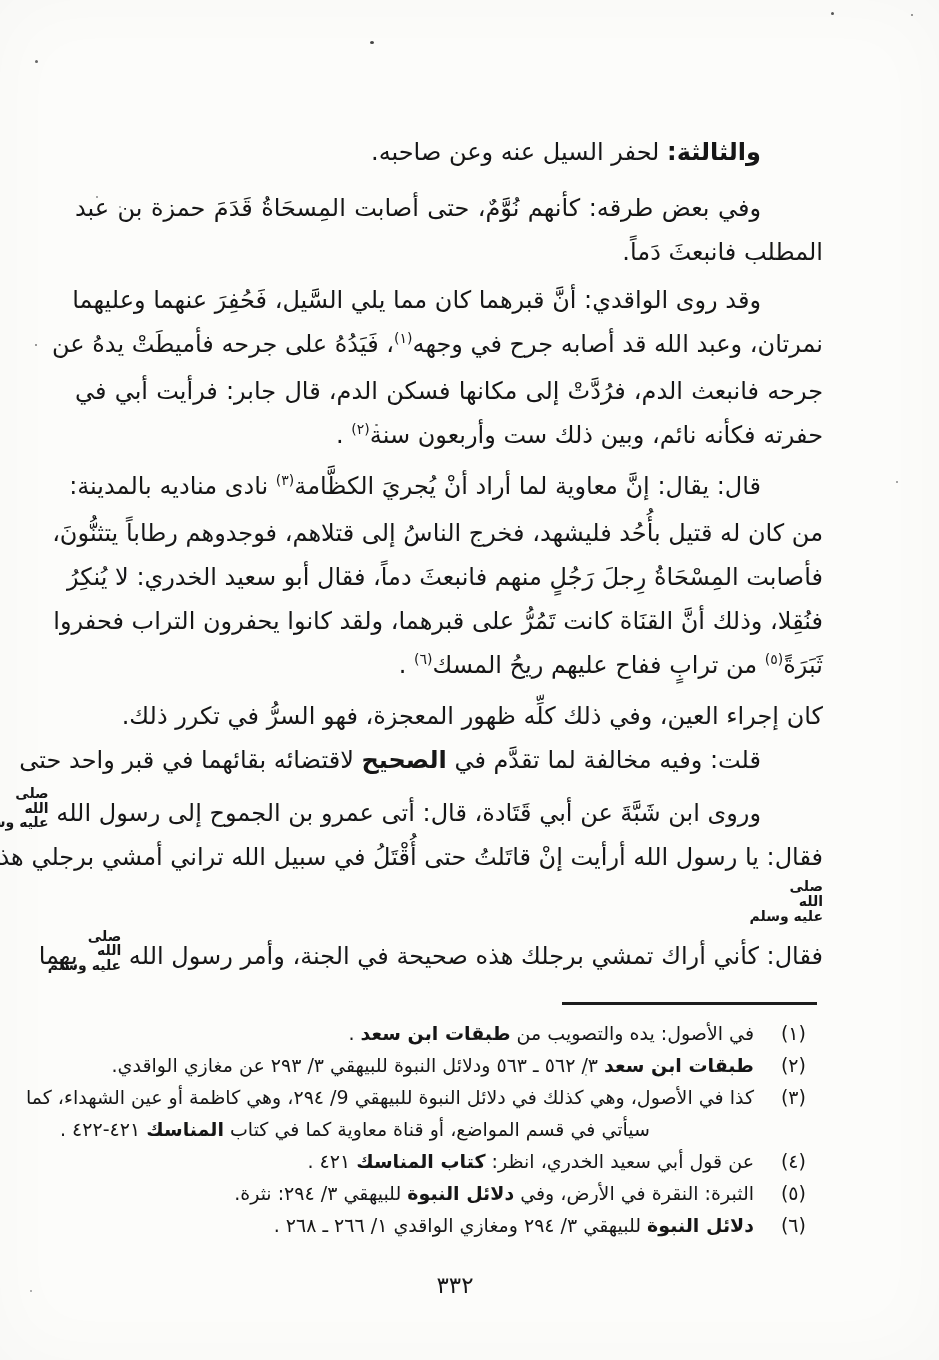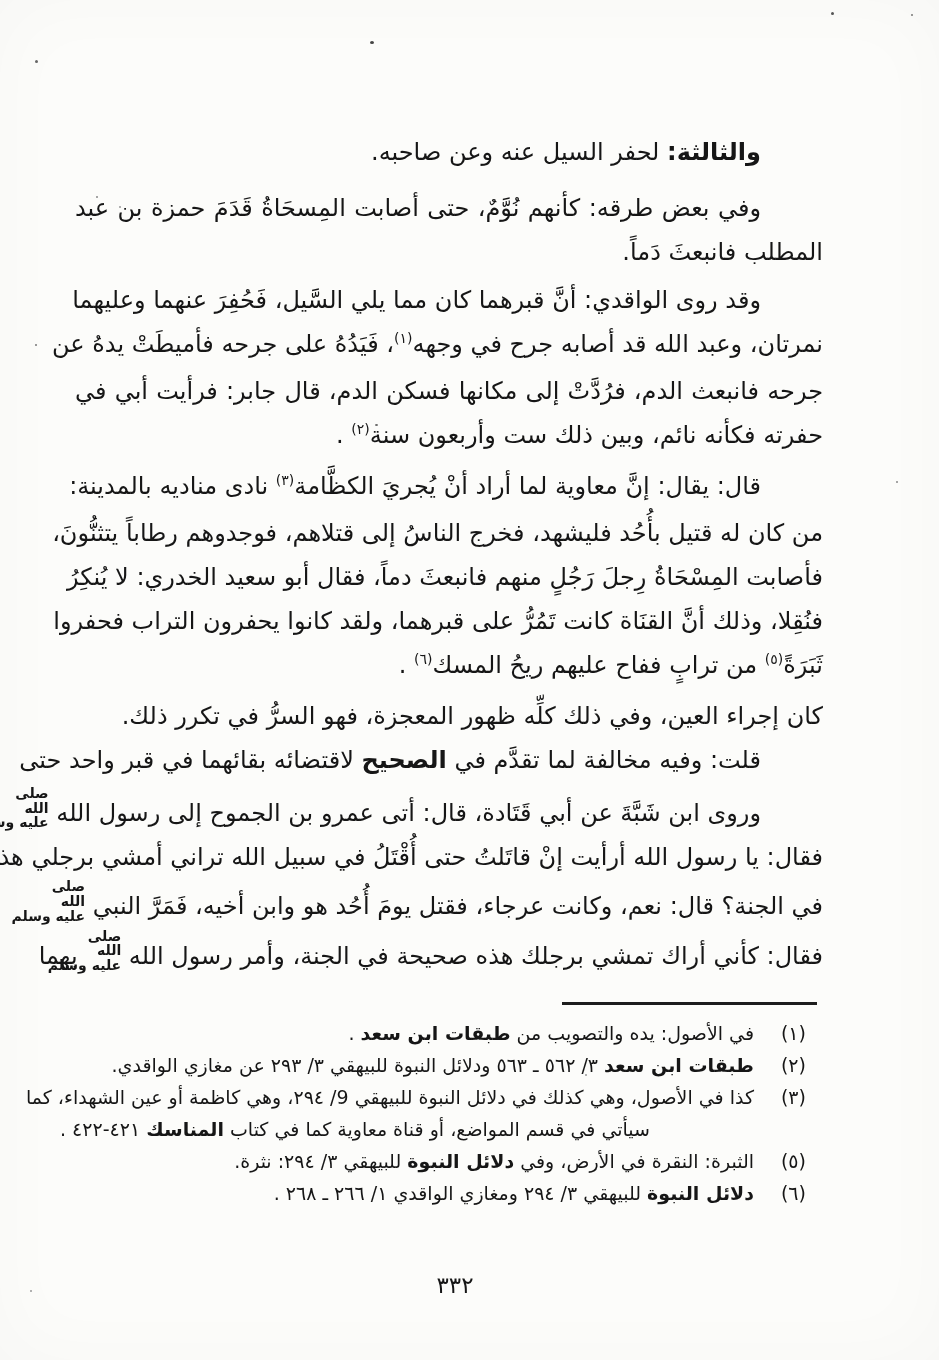--- a/index.html
+++ b/index.html
@@ -61,32 +61,33 @@
         <div class="line full"><span>فنُقِلا، وذلك أنَّ القنَاة كانت تَمُرُّ على قبرهما، ولقد كانوا يحفرون التراب فحفروا</span></div>
         <div class="line end"><span>ثَبَرَةً</span><span class="sup">(٥)</span><span> من ترابٍ ففاح عليهم ريحُ المسك</span><span class="sup">(٦)</span><span> .</span></div>
       </div>
       <div class="para p5">
         <div class="line end"><span>كان إجراء العين، وفي ذلك كلِّه ظهور المعجزة، فهو السرُّ في تكرر ذلك.</span></div>
         <div class="line full ind"><span>قلت: وفيه مخالفة لما تقدَّم في </span><span class="b">الصحيح</span><span> لاقتضائه بقائهما في قبر واحد حتى</span></div>
       </div>
       <div class="para p6">
         <div class="line full ind"><span>وروى ابن شَبَّةَ عن أبي قَتَادة، قال: أتى عمرو بن الجموح إلى رسول الله </span><span class="saw"><span class="saw-l">صلى</span><span class="saw-l">الله</span><span class="saw-l">عليه وسلم</span></span></div>
         <div class="line full"><span>فقال: يا رسول الله أرأيت إنْ قاتَلتُ حتى أُقْتَلُ في سبيل الله تراني أمشي برجلي هذه</span></div>
-        <div class="line full"><span>في الجنة؟ قال: نعم، وكانت عرجاء، فقتل يومَ أُحُد هو وابن أخيه، فَمَرَّ النبي </span><span class="saw"><span class="saw-l">صلى</span><span class="saw-l">الله</span><span class="saw-l">عليه وسلم</span></span></div>
+        <div class="line full"><span class="saw"><span class="saw-l">صلى</span><span class="saw-l">الله</span><span class="saw-l">عليه وسلم</span></span></div>
         <div class="line full"><span>فقال: كأني أراك تمشي برجلك هذه صحيحة في الجنة، وأمر رسول الله </span><span class="saw"><span class="saw-l">صلى</span><span class="saw-l">الله</span><span class="saw-l">عليه وسلم</span></span><span> بهما</span></div>
       </div>
     </div>
 
   <div class="sep"></div>
 
   <div class="footnotes">
       <div class="fnline"><span class="fm">(١)</span><span>في الأصول: يده والتصويب من </span><span class="b">طبقات ابن سعد</span><span> .</span></div>
       <div class="fnline"><span class="fm">(٢)</span><span class="b">طبقات ابن سعد</span><span> ٣/ ٥٦٢ ـ ٥٦٣ ودلائل النبوة للبيهقي ٣/ ٢٩٣ عن مغازي الواقدي.</span></div>
       <div class="fnline"><span class="fm">(٣)</span><span>كذا في الأصول، وهي كذلك في دلائل النبوة للبيهقي 9/ ٢٩٤، وهي كاظمة أو عين الشهداء، كما</span></div>
       <div class="fnline cont"><span>سيأتي في قسم المواضع، أو قناة معاوية كما في كتاب </span><span class="b">المناسك</span><span> ٤٢١-٤٢٢ .</span></div>
+      <div class="fnline"><span class="fm">(٤)</span><span>عن قول أبي سعيد الخدري، انظر: </span><span class="b">كتاب المناسك</span><span> ٤٢١ .</span></div>
       <div class="fnline"><span class="fm">(٥)</span><span>الثبرة: النقرة في الأرض، وفي </span><span class="b">دلائل النبوة</span><span> للبيهقي ٣/ ٢٩٤: نثرة.</span></div>
       <div class="fnline"><span class="fm">(٦)</span><span class="b">دلائل النبوة</span><span> للبيهقي ٣/ ٢٩٤ ومغازي الواقدي ١/ ٢٦٦ ـ ٢٦٨ .</span></div>
     </div>
 
   <div class="pagenum">٣٣٢</div>
 
   <div class="spk" style="top:12px;left:831px;width:3px;height:3px;"></div>
   <div class="spk" style="top:14px;left:911px;width:2px;height:2px;background:#777;"></div>
   <div class="spk" style="top:41px;left:370px;width:4px;height:3px;background:#444;"></div>
   <div class="spk" style="top:60px;left:35px;width:3px;height:3px;background:#666;"></div>

